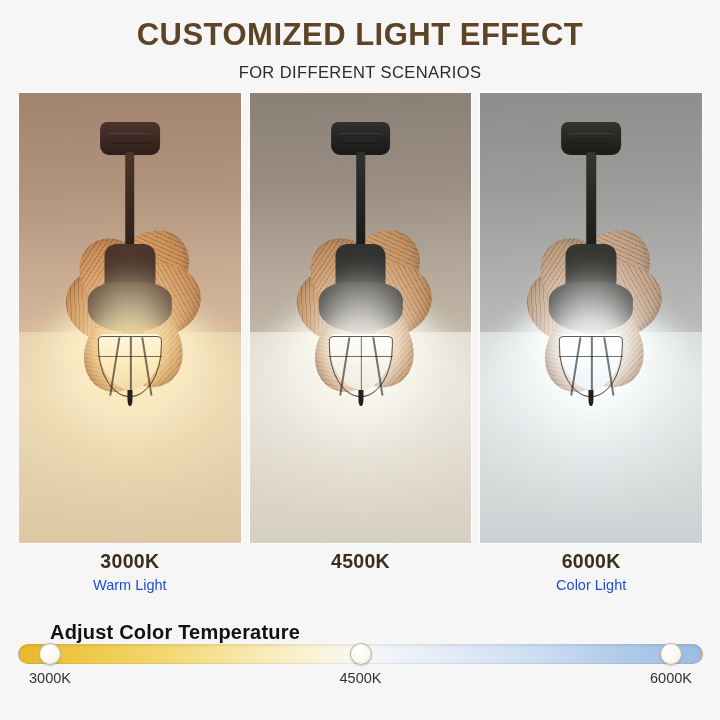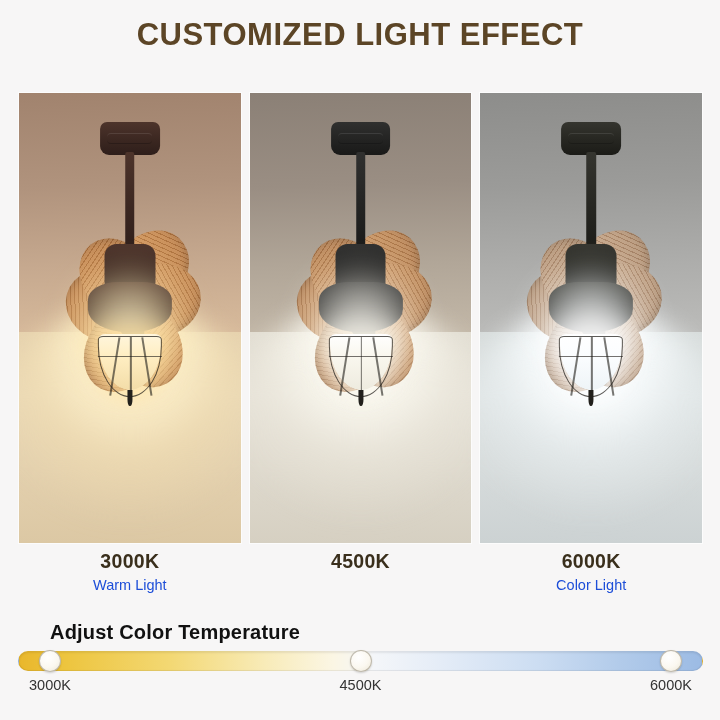--- a/index.html
+++ b/index.html
@@ -241,21 +241,21 @@
   }
 
   
   .slider-block {
     position:absolute;
     left:18px; top:621px;
     width:685px;
   }
   .slider-title {
     font-size:20px; font-weight:bold; color:#111111;
-    margin-left:32px; margin-bottom:7px; letter-spacing:0.2px;
+    margin-left:32px; letter-spacing:0.2px;
   }
   .track-wrap { position:relative; width:685px; height:20px; }
   .track {
     position:absolute; left:0; top:0;
     width:100%; height:20px;
     border-radius:10px;
     background:linear-gradient(90deg,
       #e9b72c 0%, #edc53f 7%, #f3d873 22%, #f8ebb8 36%,
       #fbf6e4 46%, #f4f6f9 52%, #e4ecf7 62%, #ccddf2 76%,
       #b2cbea 88%, #9cbbe4 100%);
@@ -289,20 +289,21 @@
   .s2 { left:50%; }
   .s3 { left:653px; }
 </style>
 </head>
 <body>
 
 <div id="page">
 
   <div class="header">
     <div class="main-title">CUSTOMIZED LIGHT EFFECT</div>
+    <div class="sub-title">FOR DIFFERENT SCENARIOS</div>
   </div>
 
   <div class="panels">
 
     <div class="panel p1">
       <div class="ceiling"></div>
       <div class="wall"></div>
       <div class="light-pool"></div>
       <div class="fan">
         <div class="blade b1"></div>

